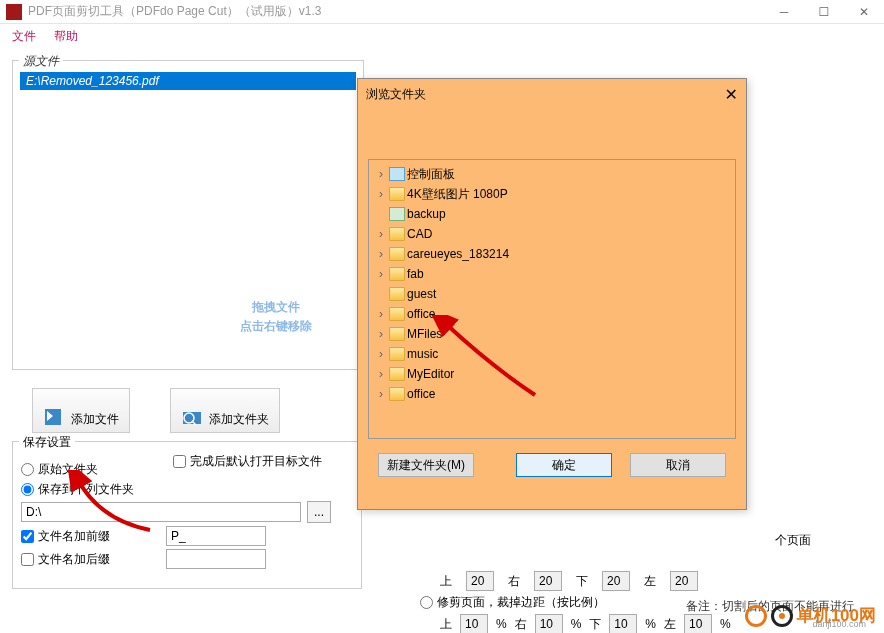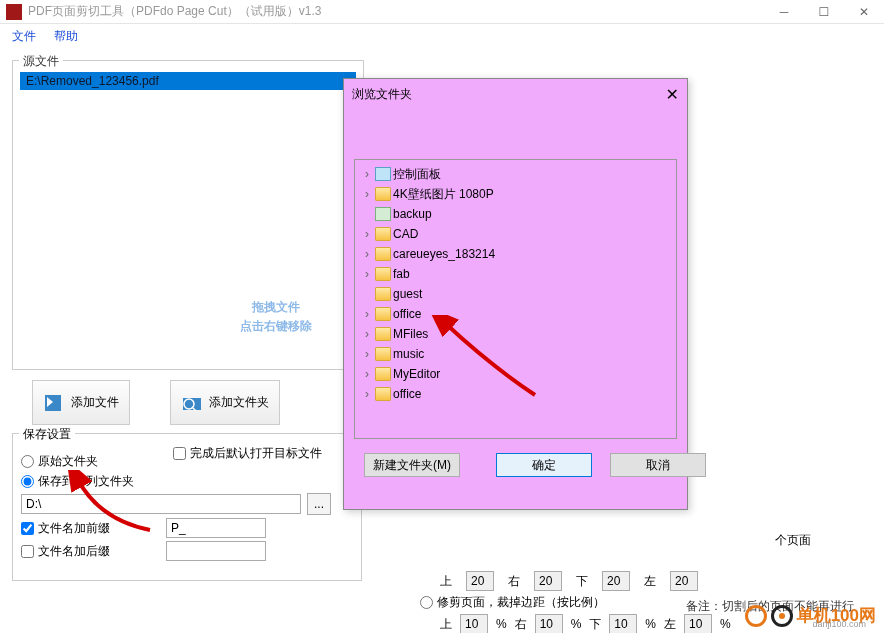--- a/index.html
+++ b/index.html
@@ -1,41 +1,41 @@
 <!DOCTYPE html>
 <html><head>
 <meta charset="utf-8">
 <style>
 * { box-sizing: border-box; margin: 0; padding: 0; font-family: "Microsoft YaHei", Arial, sans-serif; font-size: 12px; }
 body { background: #fff; width: 884px; height: 633px; position: relative; overflow: hidden; }
 .titlebar { height: 24px; background: #fff; display: flex; align-items: center; padding: 0 0 0 6px; border-bottom: 1px solid #e5e5e5; }
 .titlebar .app-icon { width: 16px; height: 16px; background: #a01818; display: inline-block; margin-right: 6px; }
 .titlebar .title { color: #999; flex: 1; }
 .titlebar .win-btn { width: 40px; height: 28px; display: flex; align-items: center; justify-content: center; color: #666; }
-.menubar { height: 24px; display: flex; align-items: center; padding: 0 12px; gap: 18px; color: #1d4ed8; }
+.menubar { height: 24px; display: flex; align-items: center; padding: 0 12px; gap: 18px; color: #be185d; }
 .content { padding: 12px; position: relative; }
-.groupbox { border: 1px solid #ccc; position: relative; padding: 10px 6px 19px; margin-bottom: 2px; }
+.groupbox { border: 1px solid #ccc; position: relative; padding: 10px 6px 19px; margin-bottom: 10px; font-style: italic; }
 .groupbox > .legend { position: absolute; top: -8px; left: 6px; background: #fff; padding: 0 4px; color: #333; }
 .filelist { height: 288px; border: 1px solid #fff; }
-.filelist .file-item { background: #0078d7; color: #0f172a; padding: 2px 6px; }
+.filelist .file-item { background: #0078d7; color: #ffffff; padding: 2px 6px; }
 .watermark { position: absolute; top: 250px; left: 240px; color: #8db9e8; font-size: 20px; font-weight: bold; text-align: center; line-height: 1.6; pointer-events: none; }
 .toolbar { display: flex; gap: 40px; padding: 8px 0 8px 20px; }
-.tool-btn { display: flex; align-items: center; gap: 6px; padding: 20px 10px; border: 1px solid #ccc; background: linear-gradient(#fdfdfd,#ececec); height: 45px; }
+.tool-btn { display: flex; align-items: flex-end; gap: 6px; padding: 4px 10px; border: 1px solid #ccc; background: linear-gradient(#fdfdfd,#ececec); height: 45px; }
 .tool-btn .ico { width: 22px; height: 22px; display: inline-block; }
 .save-group { border: 1px solid #ccc; position: relative; padding: 16px 8px; width: 350px; display: inline-block; vertical-align: top; }
 .save-group .legend { position: absolute; top: -8px; left: 6px; background: #fff; padding: 0 4px; }
 .row { display: flex; align-items: center; gap: 6px; margin: 3px 0; }
 input[type=text] { border: 1px solid #aaa; height: 20px; padding: 0 4px; background: #fff; }
 input[type=text].path { width: 280px; }
 input[type=text].small { width: 100px; }
 input[type=text].num { width: 28px; background: #f0f0f0; }
 .browse-btn { border: 1px solid #aaa; height: 22px; width: 24px; background: #f4f4f4; }
 .chk { display: flex; align-items: center; gap: 4px; }
 .radio { display: flex; align-items: center; gap: 4px; }
-.dialog { position: absolute; left: 343px; top: 78px; width: 345px; height: 432px; background: #f0abfc; border: 1px solid #888; box-shadow: 2px 2px 8px rgba(0,0,0,0.2); z-index: 100; }
+.dialog { position: absolute; left: 357px; top: 78px; width: 390px; height: 432px; background: #fdba74; border: 1px solid #888; box-shadow: 2px 2px 8px rgba(0,0,0,0.2); z-index: 100; }
 .dlg-title { height: 30px; display: flex; align-items: center; padding: 0 8px; }
 .dlg-title .t { flex: 1; }
 .dlg-close { font-size: 16px; }
 .dlg-body { padding: 50px 10px 10px; }
 .tree { border: 1px solid #999; height: 280px; padding: 4px; overflow: hidden; }
 .tree-item { display: flex; align-items: center; height: 20px; gap: 2px; padding-left: 2px; }
 .tree-item .exp { width: 12px; text-align: center; color: #666; }
 .tree-item .fico { width: 16px; height: 14px; display: inline-block; }
 .fico.folder { background: linear-gradient(#ffe9a6,#f7c244); border: 1px solid #d9a838; border-radius: 1px; }
 .fico.panel { background: #bfe3f7; border: 1px solid #5aa0c8; }

